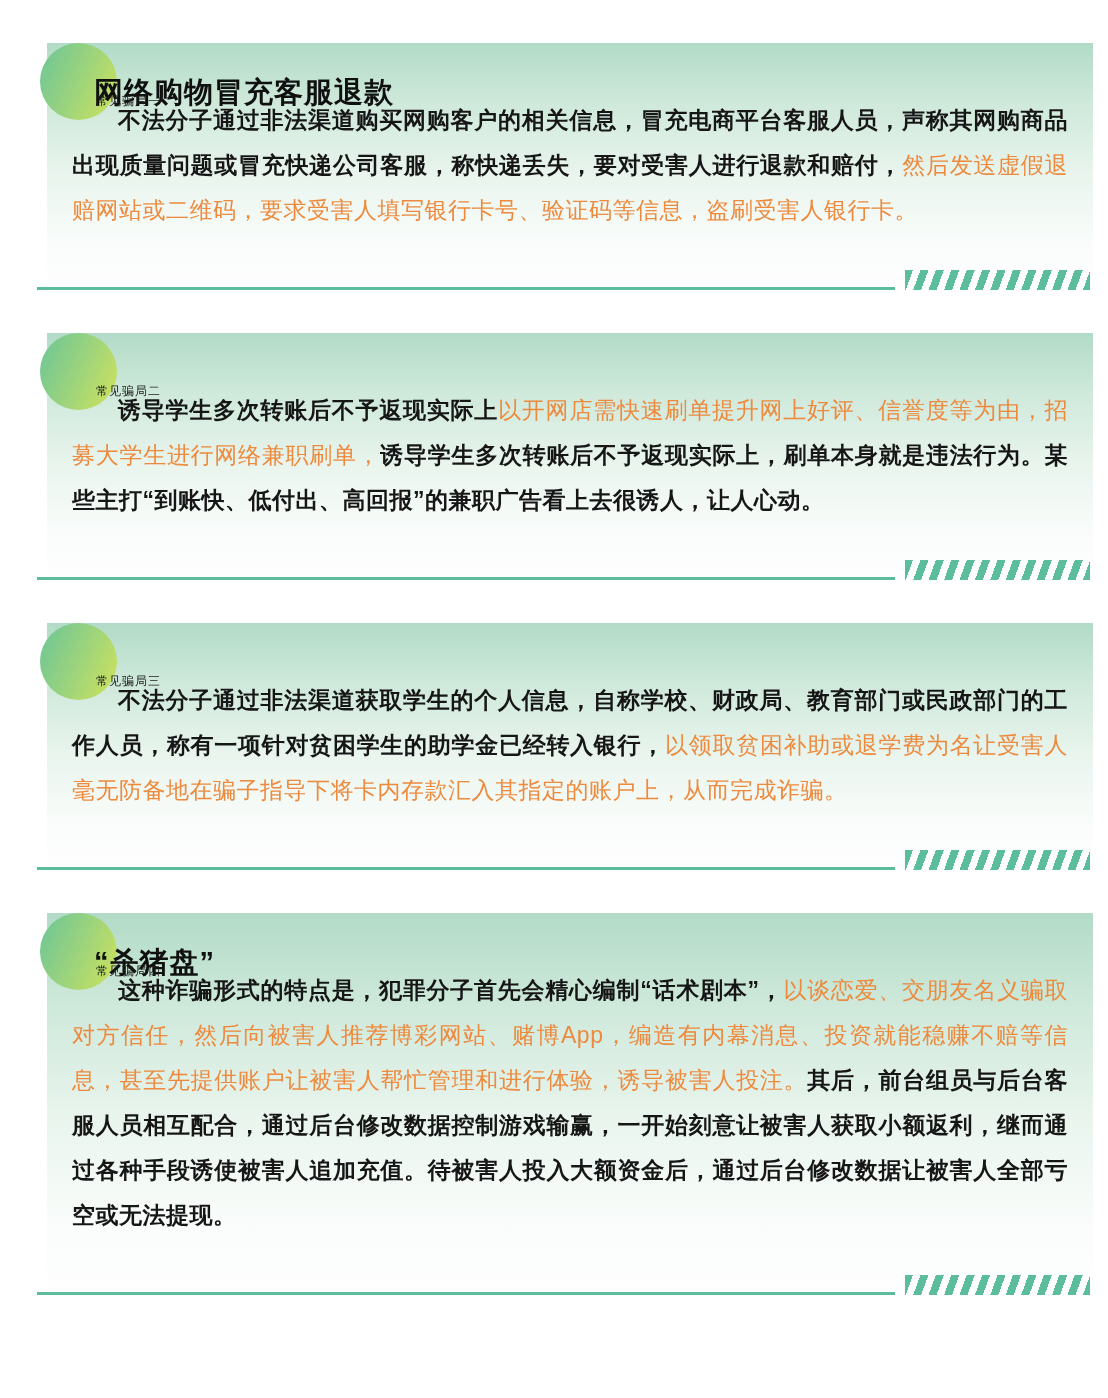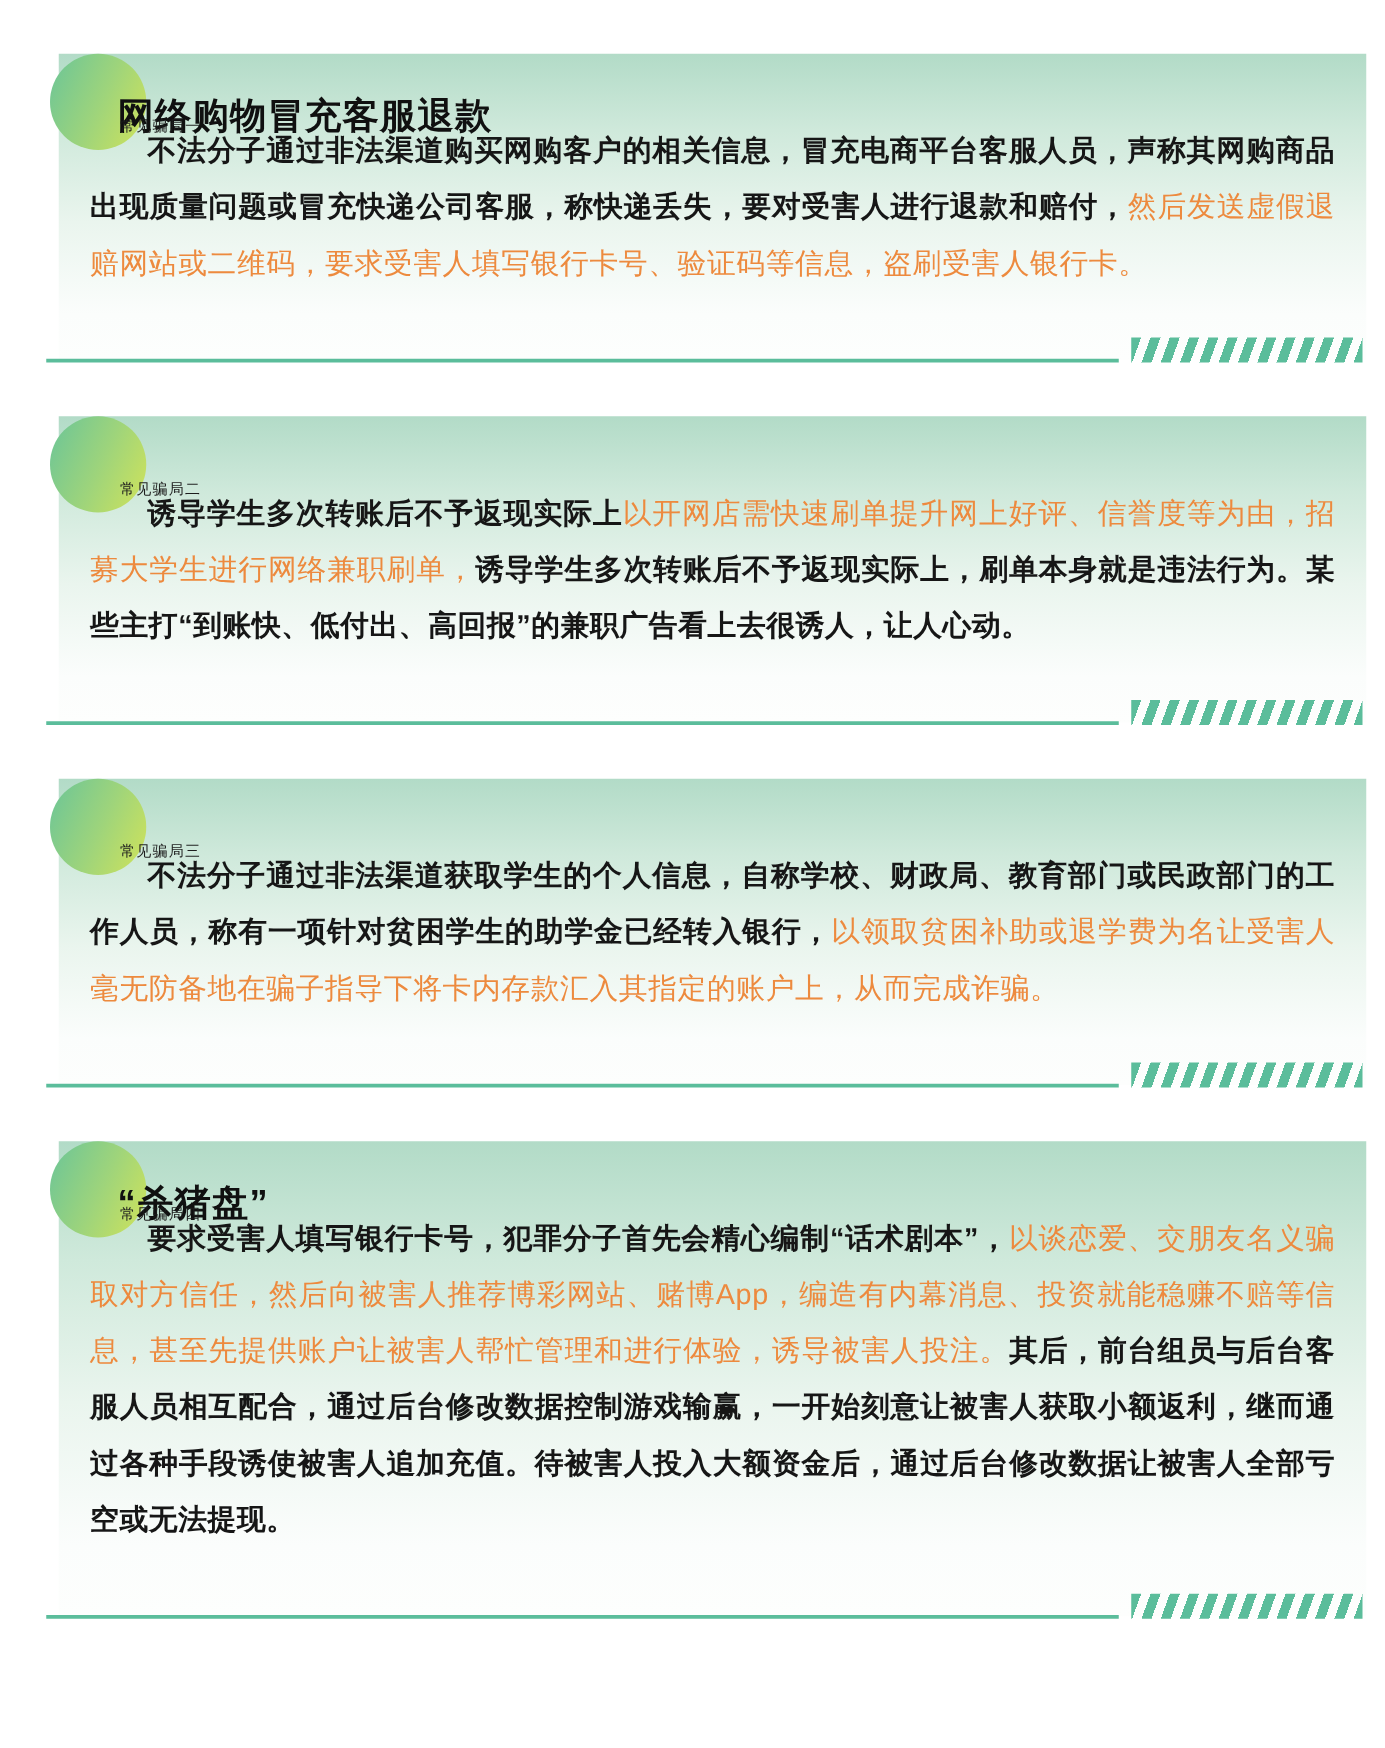--- a/index.html
+++ b/index.html
@@ -98,19 +98,19 @@
     <div class="sep-line"></div>
     <div class="stripes"></div>
   </div>
 </section>
 
 <section class="sec">
   <div class="bullet-circle"></div>
   <h2 class="sec-title">“杀猪盘”</h2>
   <div class="sec-subtitle">常见骗局四</div>
   <div class="banner">
-    <p class="body-text"><span class="seg-black">要求受害人填写银行卡号，犯罪分子首先会精心编制“话术剧本”，</span><span class="seg-orange">以谈恋爱、交朋友名义骗取对方信任，然后向被害人推荐博彩网站、赌博App，编造有内幕消息、投资就能稳赚不赔等信息，甚至先提供账户让被害人帮忙管理和进行体验，诱导被害人投注。</span><span class="seg-black">其后，前台组员与后台客服人员相互配合，通过后台修改数据控制游戏输赢，一开始刻意让被害人获取小额返利，继而通过各种手段诱使被害人追加充值。待被害人投入大额资金后，通过后台修改数据让被害人全部亏空或无法提现。</span></p>
+    <p class="body-text"><span class="seg-black">这种诈骗形式的特点是，犯罪分子首先会精心编制“话术剧本”，</span><span class="seg-orange">以谈恋爱、交朋友名义骗取对方信任，然后向被害人推荐博彩网站、赌博App，编造有内幕消息、投资就能稳赚不赔等信息，甚至先提供账户让被害人帮忙管理和进行体验，诱导被害人投注。</span><span class="seg-black">其后，前台组员与后台客服人员相互配合，通过后台修改数据控制游戏输赢，一开始刻意让被害人获取小额返利，继而通过各种手段诱使被害人追加充值。待被害人投入大额资金后，通过后台修改数据让被害人全部亏空或无法提现。</span></p>
   </div>
   <div class="separator">
     <div class="sep-line"></div>
     <div class="stripes"></div>
   </div>
 </section>
 
 </body></html>

